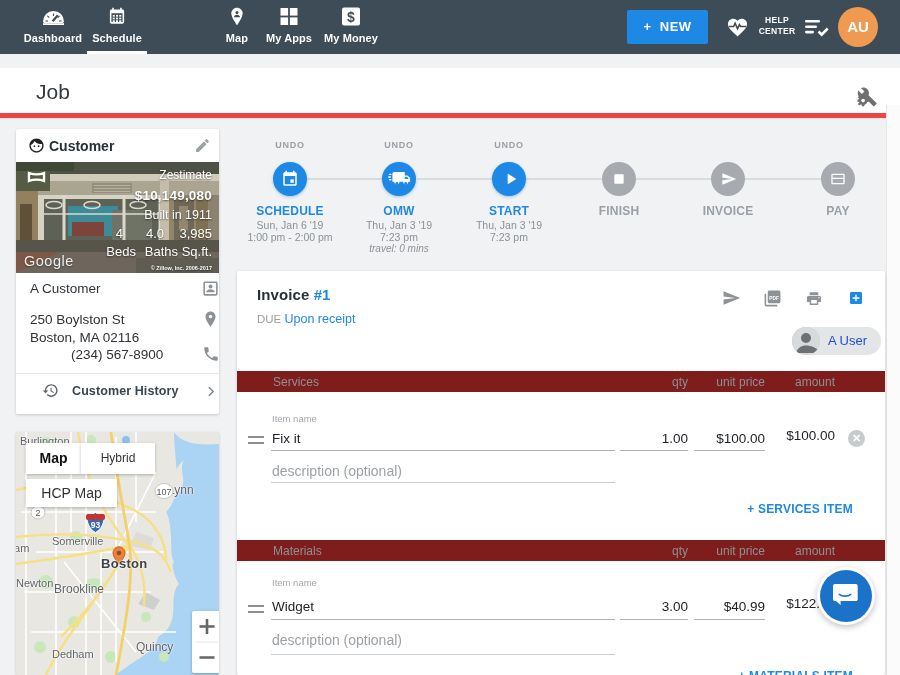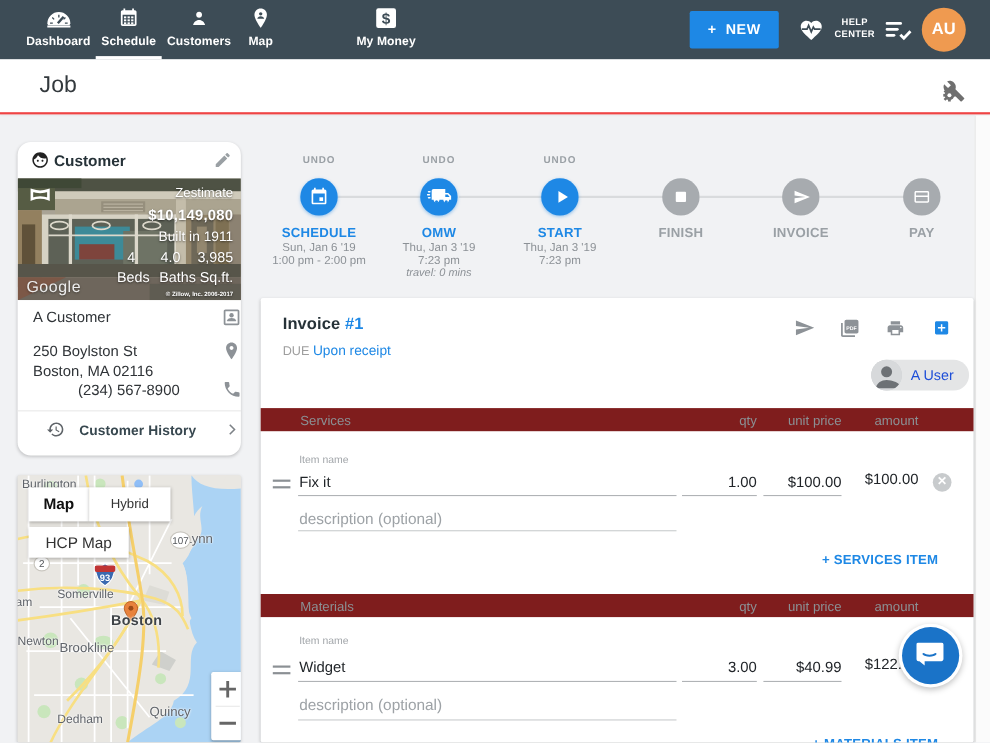--- a/index.html
+++ b/index.html
@@ -11,28 +11,28 @@
 #nav { position:absolute; left:0; top:0; width:900px; height:54px; background:#3d4c56; }
 .tab { position:absolute; top:0; height:54px; text-align:center; color:#fff; }
 .tab .ticon { position:absolute; top:7px; left:50%; transform:translateX(-50%); }
 .tab .tlab { position:absolute; top:32px; left:50%; transform:translateX(-50%); white-space:nowrap; font-size:11px; font-weight:bold; letter-spacing:0.1px; }
 .tab.active:after { content:""; position:absolute; left:50%; transform:translateX(-50%); bottom:0; width:60px; height:3px; background:#fff; }
 #newbtn { position:absolute; left:627px; top:10px; width:81px; height:34px; background:#1e88e5; border-radius:2px; color:#fff; font-size:13px; font-weight:bold; text-align:center; line-height:34px; letter-spacing:0.5px; }
 #helpcenter { position:absolute; left:757px; top:15px; width:40px; color:#fff; font-size:8.5px; font-weight:bold; text-align:center; line-height:11px; letter-spacing:0.3px; }
 #avatar { position:absolute; left:838px; top:7px; width:40px; height:40px; border-radius:50%; background:#ef9a50; color:#fff; font-size:15px; font-weight:bold; text-align:center; line-height:40px; }
 
 
-#jobbar { position:absolute; left:0; top:54px; width:900px; height:50px; background:#fff; border-bottom:2px solid #ef4444; box-shadow:0 1px 2px rgba(0,0,0,0.06); }
+#jobbar { position:absolute; left:0; top:68px; width:900px; height:50px; background:#fff; border-bottom:5px solid #ef4444; box-shadow:0 1px 2px rgba(0,0,0,0.06); }
 #jobtitle { position:absolute; left:36px; top:12px; font-size:21px; color:#33393d; }
 
 
 #scrollstrip { position:absolute; left:886px; top:105px; width:14px; height:570px; background:#fbfbfb; border-left:1px solid #e6e6e6; }
 
 
-#custcard { position:absolute; left:16px; top:129px; width:203px; height:285px; background:#fff; border-radius:12px; box-shadow:0 1px 3px rgba(0,0,0,0.18); }
+#custcard { position:absolute; left:16px; top:129px; width:203px; height:285px; background:#fff; border-radius:2px; box-shadow:0 1px 3px rgba(0,0,0,0.18); }
 #custhead { position:absolute; left:0; top:0; width:203px; height:33px; }
 #custhead .txt { position:absolute; left:33px; top:9px; font-size:14px; font-weight:bold; color:#263238; }
 #photo { position:absolute; left:0; top:33px; width:203px; height:111px; overflow:hidden; }
 .ph-ov { position:absolute; color:#fff; text-align:right; right:7px; text-shadow:0 1px 2px rgba(0,0,0,0.55); }
 .crow { position:absolute; left:14px; color:#2f3337; font-size:13.5px; }
 #custdiv { position:absolute; left:0; top:244px; width:203px; height:1px; background:#e8e8e8; }
 #custhist { position:absolute; left:56px; top:255px; font-size:12.5px; font-weight:bold; color:#37474f; letter-spacing:0.1px; }
 
 
 #mapcard { position:absolute; left:16px; top:432px; width:203px; height:243px; background:#e9e7e2; border-radius:2px; box-shadow:0 1px 3px rgba(0,0,0,0.18); overflow:hidden; }
@@ -105,33 +105,38 @@
             <rect x="6.6" y="13.4" width="2.6" height="2.2"></rect>
             <rect x="10.7" y="13.4" width="2.6" height="2.2"></rect>
             <rect x="14.8" y="13.4" width="2.6" height="2.2"></rect>
             <rect x="6.6" y="16.8" width="2.6" height="2.2"></rect>
             <rect x="10.7" y="16.8" width="2.6" height="2.2"></rect>
             <rect x="14.8" y="16.8" width="2.6" height="2.2"></rect>
           </g>
         </svg></span>
       <span class="tlab">Schedule</span>
     </div>
-  <div class="tab" style="left:148px;width:66px;">
-      <span class="ticon" id="ic-cust"><svg width="21" height="20" viewBox="0 0 24 24">
-          <path fill="#fff" d="M12 4.5c1.8 0 3.2 1.4 3.2 3.2S13.8 11 12 11 8.8 9.6 8.8 7.7 10.2 4.5 12 4.5zM5.5 19c.4-3 3.1-5.6 6.5-5.6s6.1 2.6 6.5 5.6z"></path>
-        </svg></span>
-      <span class="tlab">Customers</span>
-    </div>
   <div class="tab" style="left:218px;width:38px;">
       <span class="ticon" id="ic-map"><svg width="17" height="21" viewBox="0 0 24 30">
           <path fill="#fff" d="M12 1C6.9 1 3 4.9 3 10c0 6.8 9 19 9 19s9-12.2 9-19c0-5.1-3.9-9-9-9z" transform="scale(0.9) translate(1.3,0)"></path>
           <circle cx="12" cy="8" r="2.2" fill="#3d4c56"></circle>
           <path d="M7.5 14.5c.4-2 2.2-3.4 4.5-3.4s4.1 1.4 4.5 3.4z" fill="#3d4c56"></path>
         </svg></span>
       <span class="tlab">Map</span>
+    </div>
+  <div class="tab" style="left:262px;width:54px;">
+      <span class="ticon" id="ic-apps"><svg width="19" height="19" viewBox="0 0 19 19">
+          <g fill="#fff">
+            <rect x="1" y="1" width="7.6" height="7.6"></rect>
+            <rect x="10.4" y="1" width="7.6" height="7.6"></rect>
+            <rect x="1" y="10.4" width="7.6" height="7.6"></rect>
+            <rect x="10.4" y="10.4" width="7.6" height="7.6"></rect>
+          </g>
+        </svg></span>
+      <span class="tlab">My Apps</span>
     </div>
   <div class="tab" style="left:320px;width:62px;">
       <span class="ticon" id="ic-money"><svg width="19" height="19" viewBox="0 0 19 19">
           <rect x="0.5" y="0.5" width="18" height="18" rx="2" fill="#fff"></rect>
           <text x="9.5" y="14.5" font-family="Liberation Sans, sans-serif" font-size="14" font-weight="bold" fill="#3d4c56" text-anchor="middle">$</text>
         </svg></span>
       <span class="tlab">My Money</span>
     </div>
   <div id="newbtn">+&nbsp;&nbsp;NEW</div>
   <span class="abs" id="ic-heart" style="left:726px;top:16px;"><svg width="23" height="21" viewBox="0 0 24 22">

